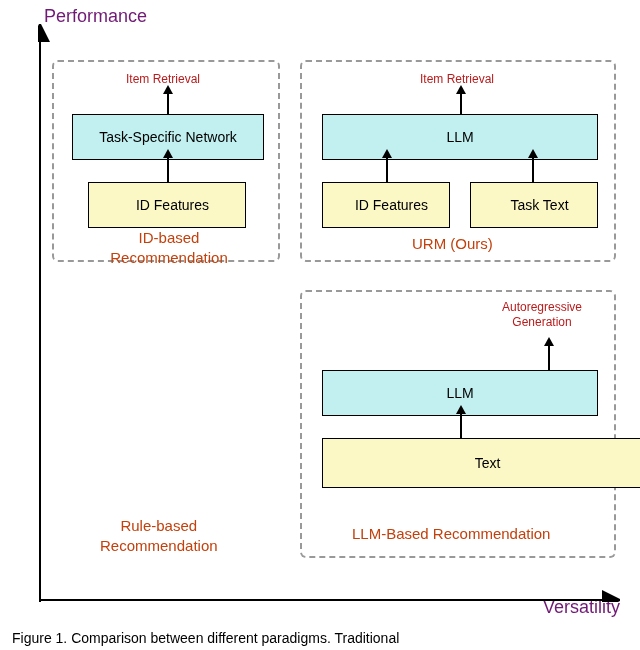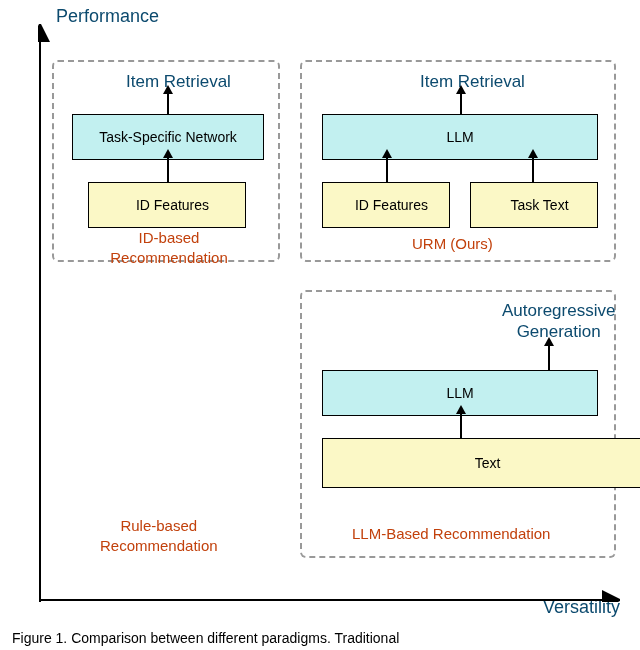--- a/index.html
+++ b/index.html
@@ -7,23 +7,22 @@
     width: 640px;
     height: 650px;
     background: #fff;
     font-family: Arial, sans-serif;
     position: relative;
     overflow: hidden;
   }
   .axis-label {
     position: absolute;
     font-size: 18px;
-    color: #0c4a6e;
+    color: #701a75;
     font-weight: 400;
-    margin-left: 12px;
   }
   .y-axis-label { top: 6px; left: 44px; }
   .x-axis-label { bottom: 32px; right: 20px; }
   .axes {
     position: absolute;
     top: 24px;
     left: 38px;
     width: 582px;
     height: 578px;
   }
@@ -32,22 +31,22 @@
     position: absolute;
     border: 2px dashed #999;
     border-radius: 6px;
   }
   
   #panel-id          { top: 60px;  left: 52px;  width: 228px; height: 202px; }
   #panel-urm         { top: 60px;  left: 300px; width: 316px; height: 202px; }
   #panel-llm         { top: 290px; left: 300px; width: 316px; height: 268px; }
   .output-text {
     position: absolute;
-    font-size: 17px;
-    color: #0c4a6e;
+    font-size: 12px;
+    color: #b91c1c;
     white-space: nowrap;
   }
   .box {
     position: absolute;
     height: 46px;
     border: 1px solid #000;
     display: flex;
     align-items: center;
     justify-content: center;
     font-size: 14px;

